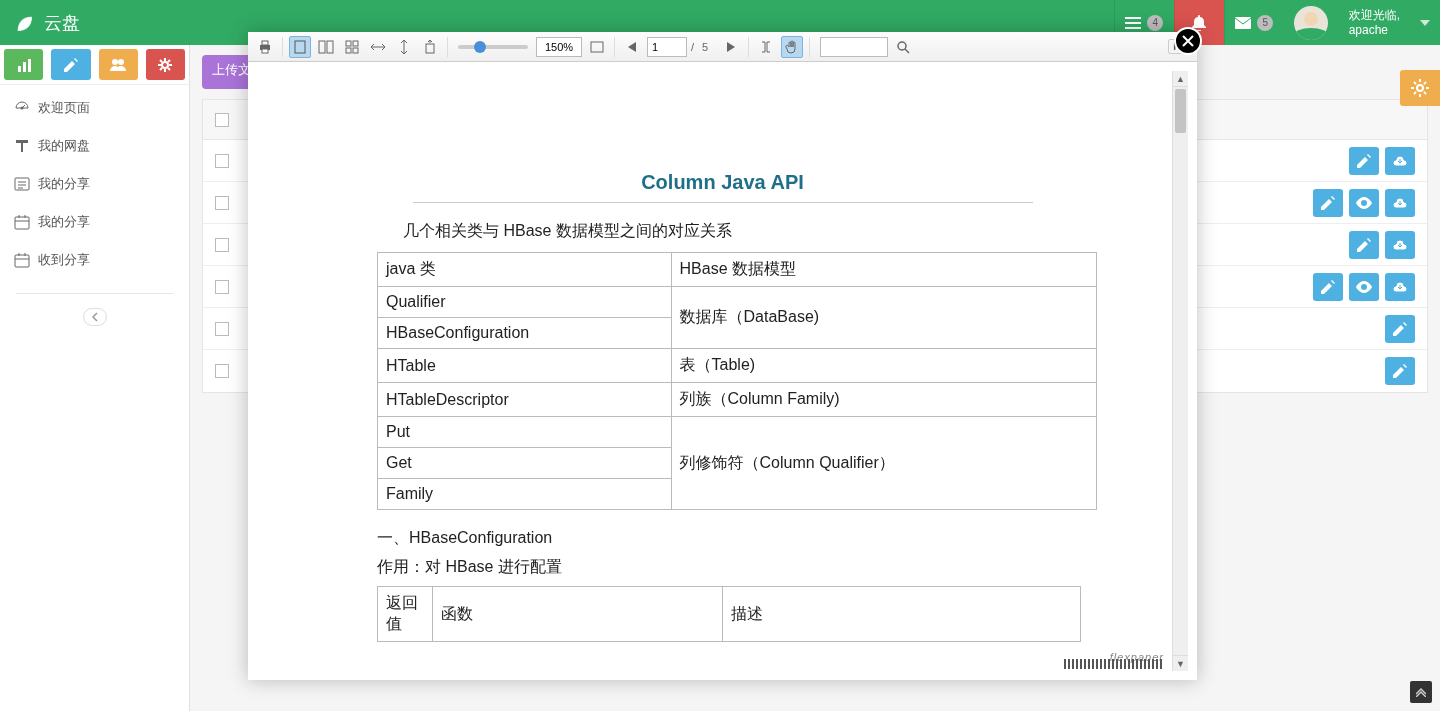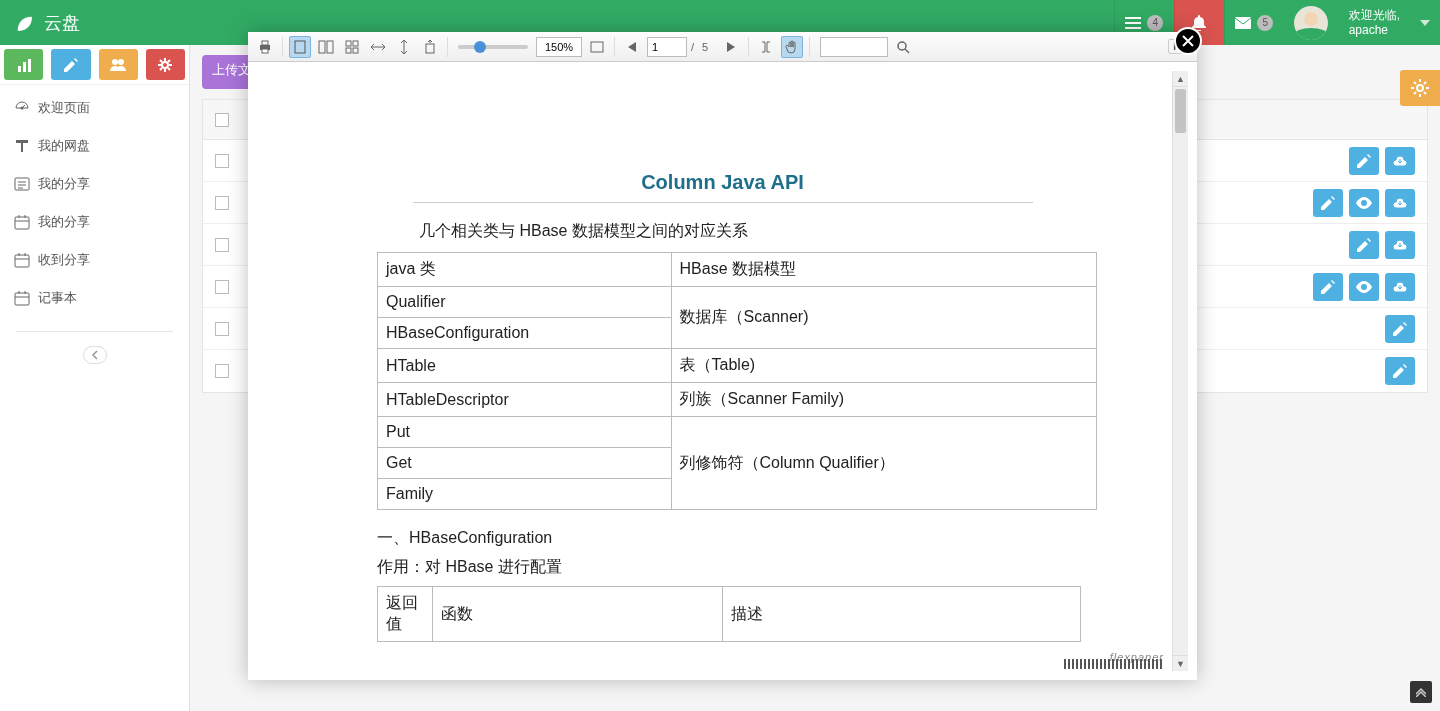--- a/index.html
+++ b/index.html
@@ -68,21 +68,21 @@
 
 .vbody { flex: 1; position: relative; overflow: hidden; background: #fff; border: 9px solid #fff; }
 .vscroll { position: absolute; top: 0; right: 0; bottom: 0; width: 16px; background: #efefef; border-left: 1px solid #ddd; }
 .vscroll .up, .vscroll .down { height: 16px; display:flex; align-items:center; justify-content:center; color:#666; font-size:9px; border-bottom: 1px solid #ddd; }
 .vscroll .down { border-top:1px solid #ddd; border-bottom:none; position:absolute; bottom:0; width:100%; }
 .vscroll .thumb { position:absolute; top:18px; left:2px; right:2px; height:44px; background:#c4c4c4; border-radius:2px; }
 
 .page { padding: 100px 120px 20px 120px; color: #222; }
 .doc-title { color: #1f6f8b; font-size: 20px; font-weight: bold; text-align: center; margin-bottom: 8px; }
 .doc-hr { border: none; border-top: 1px solid #ccc; margin: 0 auto 18px auto; width: 620px; }
-.intro { font-size: 16px; margin: 0 0 10px 42px; }
+.intro { font-size: 16px; margin: 0 0 10px 26px; }
 .dtable { border-collapse: collapse; width: 720px; margin: 0 0 18px 0; font-size: 16px; }
 .dtable td { border: 1px solid #bbb; padding: 6px 8px; vertical-align: middle; }
 .sect { font-size: 16px; margin: 6px 0 8px 0; }
 .dtable2 { border-collapse: collapse; width: 704px; font-size: 16px; }
 .dtable2 td { border: 1px solid #bbb; padding: 6px 8px; }
 .flexpaper-mark { position:absolute; right: 24px; bottom: 8px; font-size: 11px; color:#888; font-style: italic; letter-spacing:1px; }
 .barcode { position:absolute; right: 24px; bottom: 2px; width: 100px; height: 10px; background: repeating-linear-gradient(90deg,#555 0,#555 2px,transparent 2px,transparent 4px); }
 
 
 .float-gear { position: absolute; top: 70px; right: 0; width: 40px; height: 36px; background: #f0ad4e; color:#fff; display:flex; align-items:center; justify-content:center; border-radius: 3px 0 0 3px; }
@@ -187,27 +187,20 @@
           <path stroke="#666" d="M1 7h14M5 1v3M11 1v3"></path>
         </svg>
       <span>我的分享</span>
     </div>
     <div class="sb-item">
       <svg class="sb-icon" viewBox="0 0 16 16">
           <rect x="1" y="3" width="14" height="12" rx="1" fill="none" stroke="#666"></rect>
           <path stroke="#666" d="M1 7h14M5 1v3M11 1v3"></path>
         </svg>
       <span>收到分享</span>
-    </div>
-    <div class="sb-item">
-      <svg class="sb-icon" viewBox="0 0 16 16">
-          <rect x="1" y="3" width="14" height="12" rx="1" fill="none" stroke="#666"></rect>
-          <path stroke="#666" d="M1 7h14M5 1v3M11 1v3"></path>
-        </svg>
-      <span>记事本</span>
     </div>
     <div class="sb-divider"></div>
     <div class="sb-collapse">
       <span class="sb-collapse-inner">
         <svg width="22" height="16" viewBox="0 0 22 16">
             <path d="M13 4l-4 4 4 4" stroke="#999" fill="none" stroke-width="1.5"></path>
           </svg>
       </span>
     </div>
   </div>
@@ -444,32 +437,32 @@
         <hr class="doc-hr">
         <div class="intro">几个相关类与 HBase 数据模型之间的对应关系</div>
         <table class="dtable">
           <tbody>
               <tr>
                 <td>java 类</td>
                 <td>HBase 数据模型</td>
               </tr>
           <tr>
                 <td>Qualifier</td>
-                <td rowspan="2">数据库（Scanner)</td>
+                <td rowspan="2">数据库（DataBase)</td>
               </tr>
           <tr>
                 <td>HBaseConfiguration</td>
               </tr>
           <tr>
                 <td>HTable</td>
                 <td>表（Table)</td>
               </tr>
           <tr>
                 <td>HTableDescriptor</td>
-                <td>列族（Scanner Family)</td>
+                <td>列族（Column Family)</td>
               </tr>
           <tr>
                 <td>Put</td>
                 <td rowspan="3">列修饰符（Column Qualifier）</td>
               </tr>
           <tr>
                 <td>Get</td>
               </tr>
           <tr>
                 <td>Family</td>

